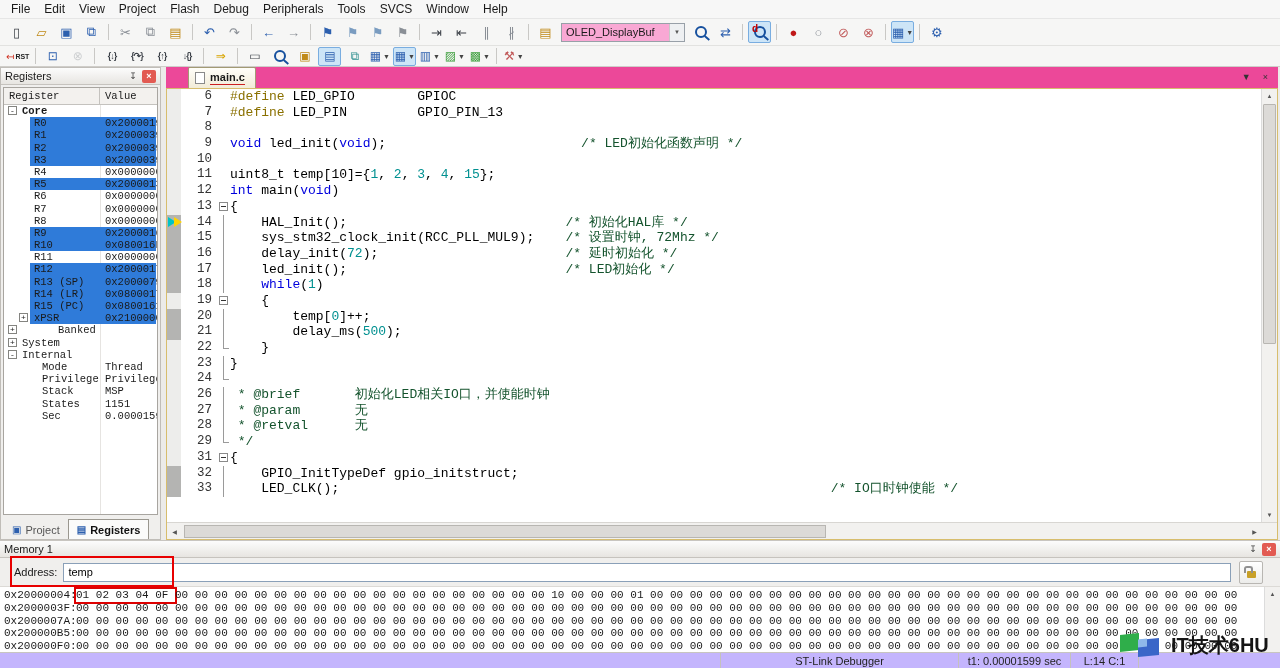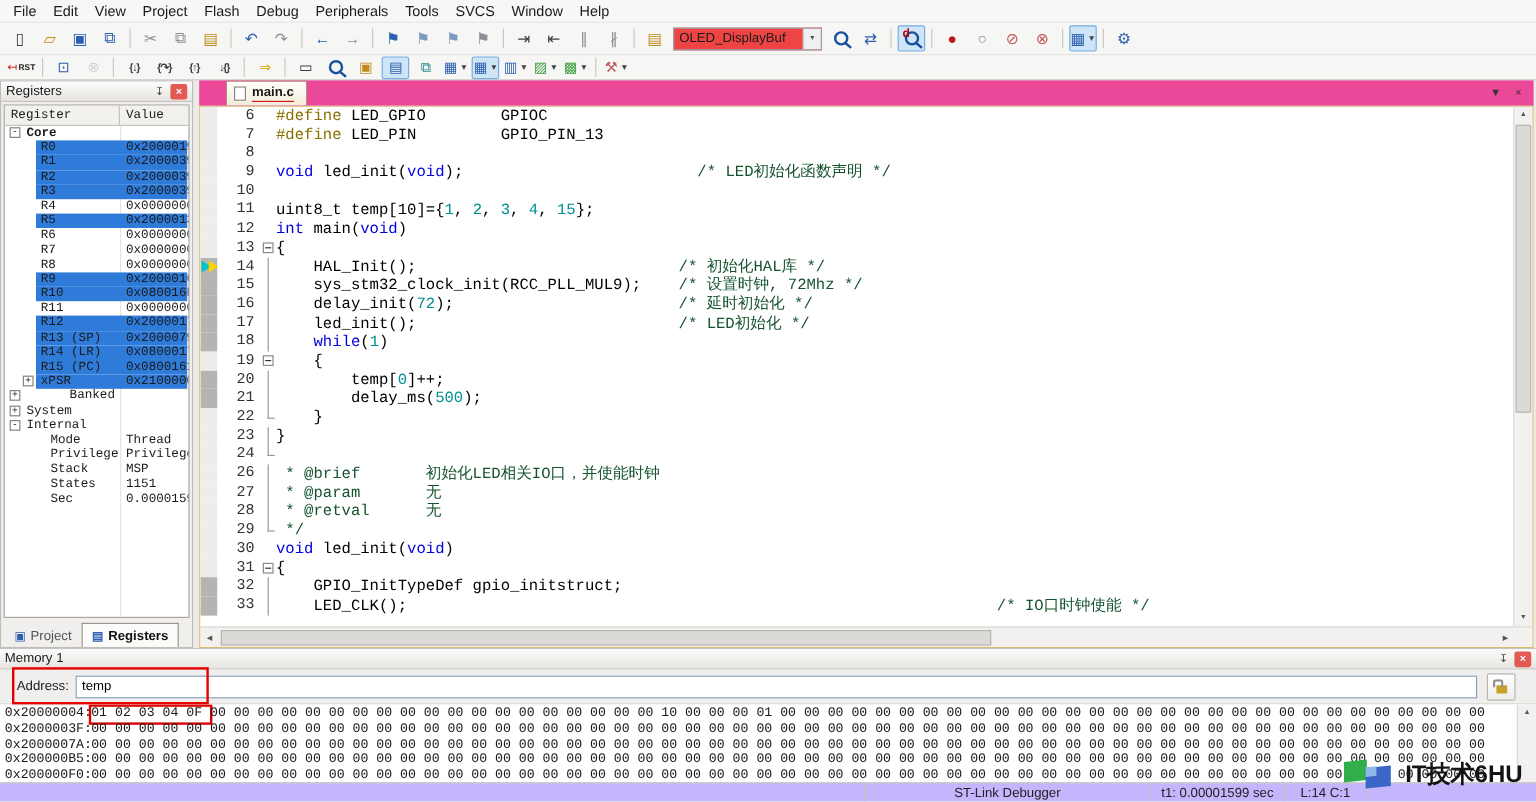--- a/index.html
+++ b/index.html
@@ -13,21 +13,21 @@
   #tb2{top:46px;height:21px;border-bottom:1px solid #cfcdc9}
   .tbtn{height:20px;min-width:21px;display:flex;align-items:center;justify-content:center;margin:0 1px;border:1px solid transparent;border-radius:2px;font-size:13px;position:relative}
   #tb2 .tbtn{height:17px;font-size:12px}
   .tbtn.pressed{background:#cde5f7;border-color:#79ade0}
   .tbtn.disabled{opacity:.38}
   .tbtn .multi{font-size:9px;font-weight:bold;letter-spacing:-1px}
   .sep{width:1px;height:16px;background:#c9c8c5;margin:0 4px;flex:none}
   .ink{color:#3a3f46}.blue{color:#2c5fae}.amber{color:#c08a18}.gray{color:#8a8f96}.steel{color:#7a9cc0}
   .red{color:#c01818}.rose{color:#c05858}.gold{color:#d8a400}.teal{color:#2e8f8f}.green{color:#3f9f3f}
   .drop{font-size:7px;color:#444;margin-left:2px}
-  .combo{width:118px;height:17px;background:#ef4444;border:1px solid #98a0a8;display:flex;align-items:center;font-size:11px;padding-left:4px;margin:0 3px;position:relative}
+  .combo{width:118px;height:17px;background:#f9a8d4;border:1px solid #98a0a8;display:flex;align-items:center;font-size:11px;padding-left:4px;margin:0 3px;position:relative}
   .combo .arr{position:absolute;right:0;top:0;width:14px;height:100%;background:#eef0f2;border-left:1px solid #c8c8c8;display:flex;align-items:center;justify-content:center;font-size:6px;color:#555}
   .mag{width:8px;height:8px;border:2px solid #16509e;border-radius:50%;position:relative;display:inline-block}
   .mag::after{content:"";position:absolute;width:6px;height:2px;background:#16509e;right:-5px;bottom:-3px;transform:rotate(40deg)}
   .magd{position:absolute;left:3px;top:1px;font:bold 10px "Liberation Sans",sans-serif;color:#c00000}
   .rst-arr{color:#d03020;font-size:10px;margin-right:1px}
   .rst-t{font-weight:bold;font-size:7px;color:#222;letter-spacing:0}
   
   #leftpanel{position:absolute;left:0;top:67px;width:161px;height:473px;background:#f0efed;border:1px solid #c0bdb8;box-sizing:border-box;display:flex;flex-direction:column}
   .pane-head{height:17px;flex:none;display:flex;align-items:center;background:linear-gradient(#fcfcfc,#e7e5e1);border-bottom:1px solid #c6c3be;font-size:11px;padding:0 4px;box-sizing:border-box}
   .pane-head .t{flex:1}
@@ -621,26 +621,20 @@
             <div class="cl">
               <span class="mg"></span>
               <span class="ln">29</span>
               <span class="fd">
                 <i class="f-end"></i>
               </span>
               <span class="code"><span class="s-c"> */</span></span>
             </div>
             <div class="cl">
               <span class="mg"></span>
-              <span class="ln">30</span>
-              <span class="fd"></span>
-              <span class="code"><span class="s-k">void</span><span class="s-d"> led_init(</span><span class="s-k">void</span><span class="s-d">)</span></span>
-            </div>
-            <div class="cl">
-              <span class="mg"></span>
               <span class="ln">31</span>
               <span class="fd">
                 <i class="f-box"></i>
               </span>
               <span class="code"><span class="s-d">{</span></span>
             </div>
             <div class="cl">
               <span class="mg on"></span>
               <span class="ln">32</span>
               <span class="fd">

